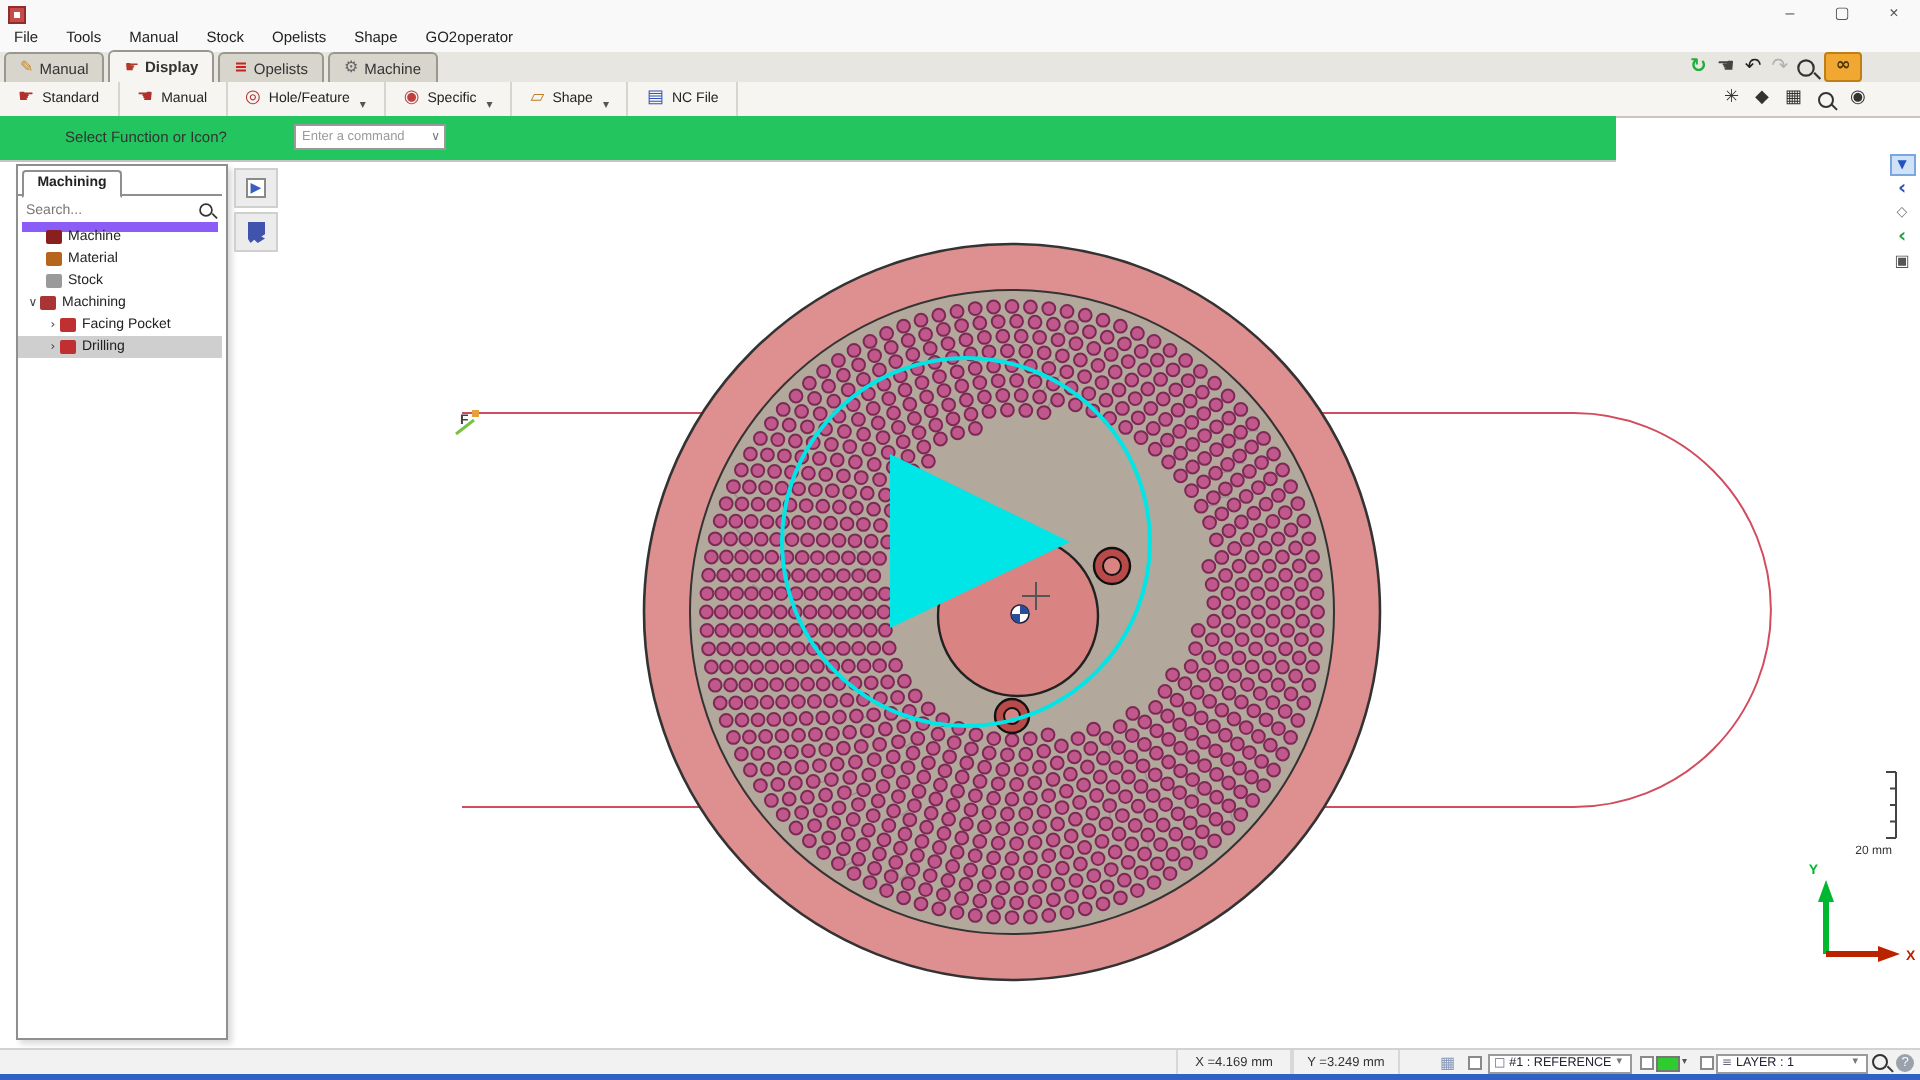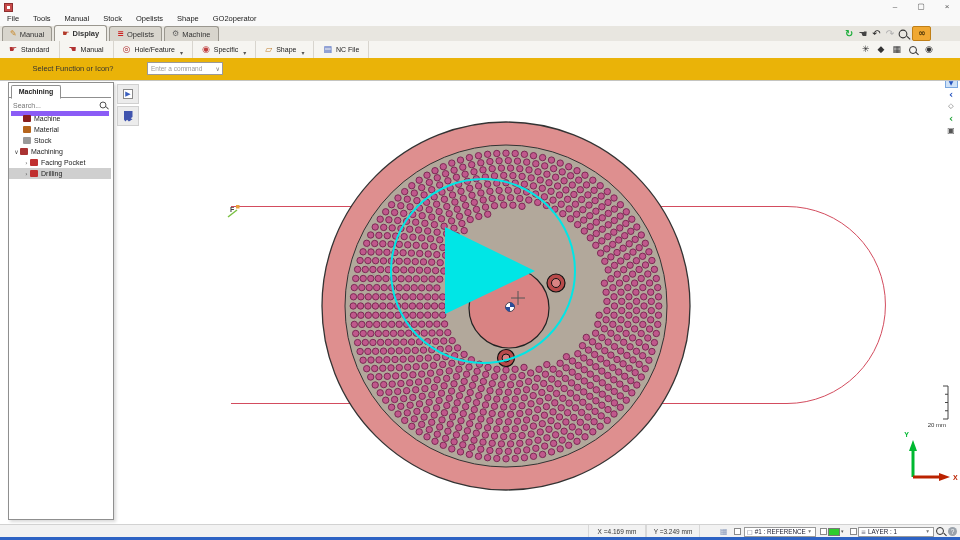--- a/index.html
+++ b/index.html
@@ -31,21 +31,21 @@
 
   
   #toolbarrow{left:0;top:41px;width:960px;height:17px;background:#f6f5f1;border-bottom:1px solid #c9c6bf;z-index:20;display:flex;align-items:stretch}
   .tbtn{display:flex;align-items:center;gap:4px;padding:0 9px;border-right:1px solid #d8d5ce;font-size:7px;color:#222}
   .tbtn .ico{font-size:9px}
   .dd{font-size:6px;color:#555;margin-left:1px;align-self:flex-end;padding-bottom:2px}
   #quick2{left:862px;top:41px;height:17px;z-index:21;display:flex;align-items:center;gap:8px}
   #quick2 .ico{font-size:9px;color:#333}
 
   
-  #commandbar{left:0;top:58px;width:960px;height:22px;background:#eab308;border-bottom:1px solid #c4c4c0;z-index:20}
+  #commandbar{left:0;top:58px;width:808px;height:22px;background:#22c55e;border-bottom:1px solid #c4c4c0;z-index:20}
   #cmd-label{position:absolute;left:0;top:6px;width:146px;text-align:center;font-size:7.5px;color:#333}
   #cmd-combo{position:absolute;left:147px;top:4px;width:76px;height:13px;background:#fff;border:1px solid #9a9a9a;display:flex;align-items:center;box-sizing:border-box}
   #cmd-combo span.ph{font-size:6.5px;color:#9a9a9a;padding-left:3px;flex:1}
   #cmd-combo .arr{font-size:6px;color:#777;padding-right:2px}
 
   
   #leftpanel{left:8px;top:82px;width:104px;height:436px;background:#fff;border:1px solid #8f8f8f;z-index:15;box-shadow:2px 2px 3px rgba(0,0,0,.15)}
   #lp-tab{position:absolute;left:2px;top:2px;width:48px;height:12px;border:1px solid #8f8f8f;border-bottom:1px solid #fff;background:#fff;
           font-size:7px;font-weight:bold;text-align:center;line-height:12px;z-index:2;border-radius:2px 2px 0 0}
   #lp-tabline{position:absolute;left:0px;top:14px;width:102px;border-top:1px solid #8f8f8f}

